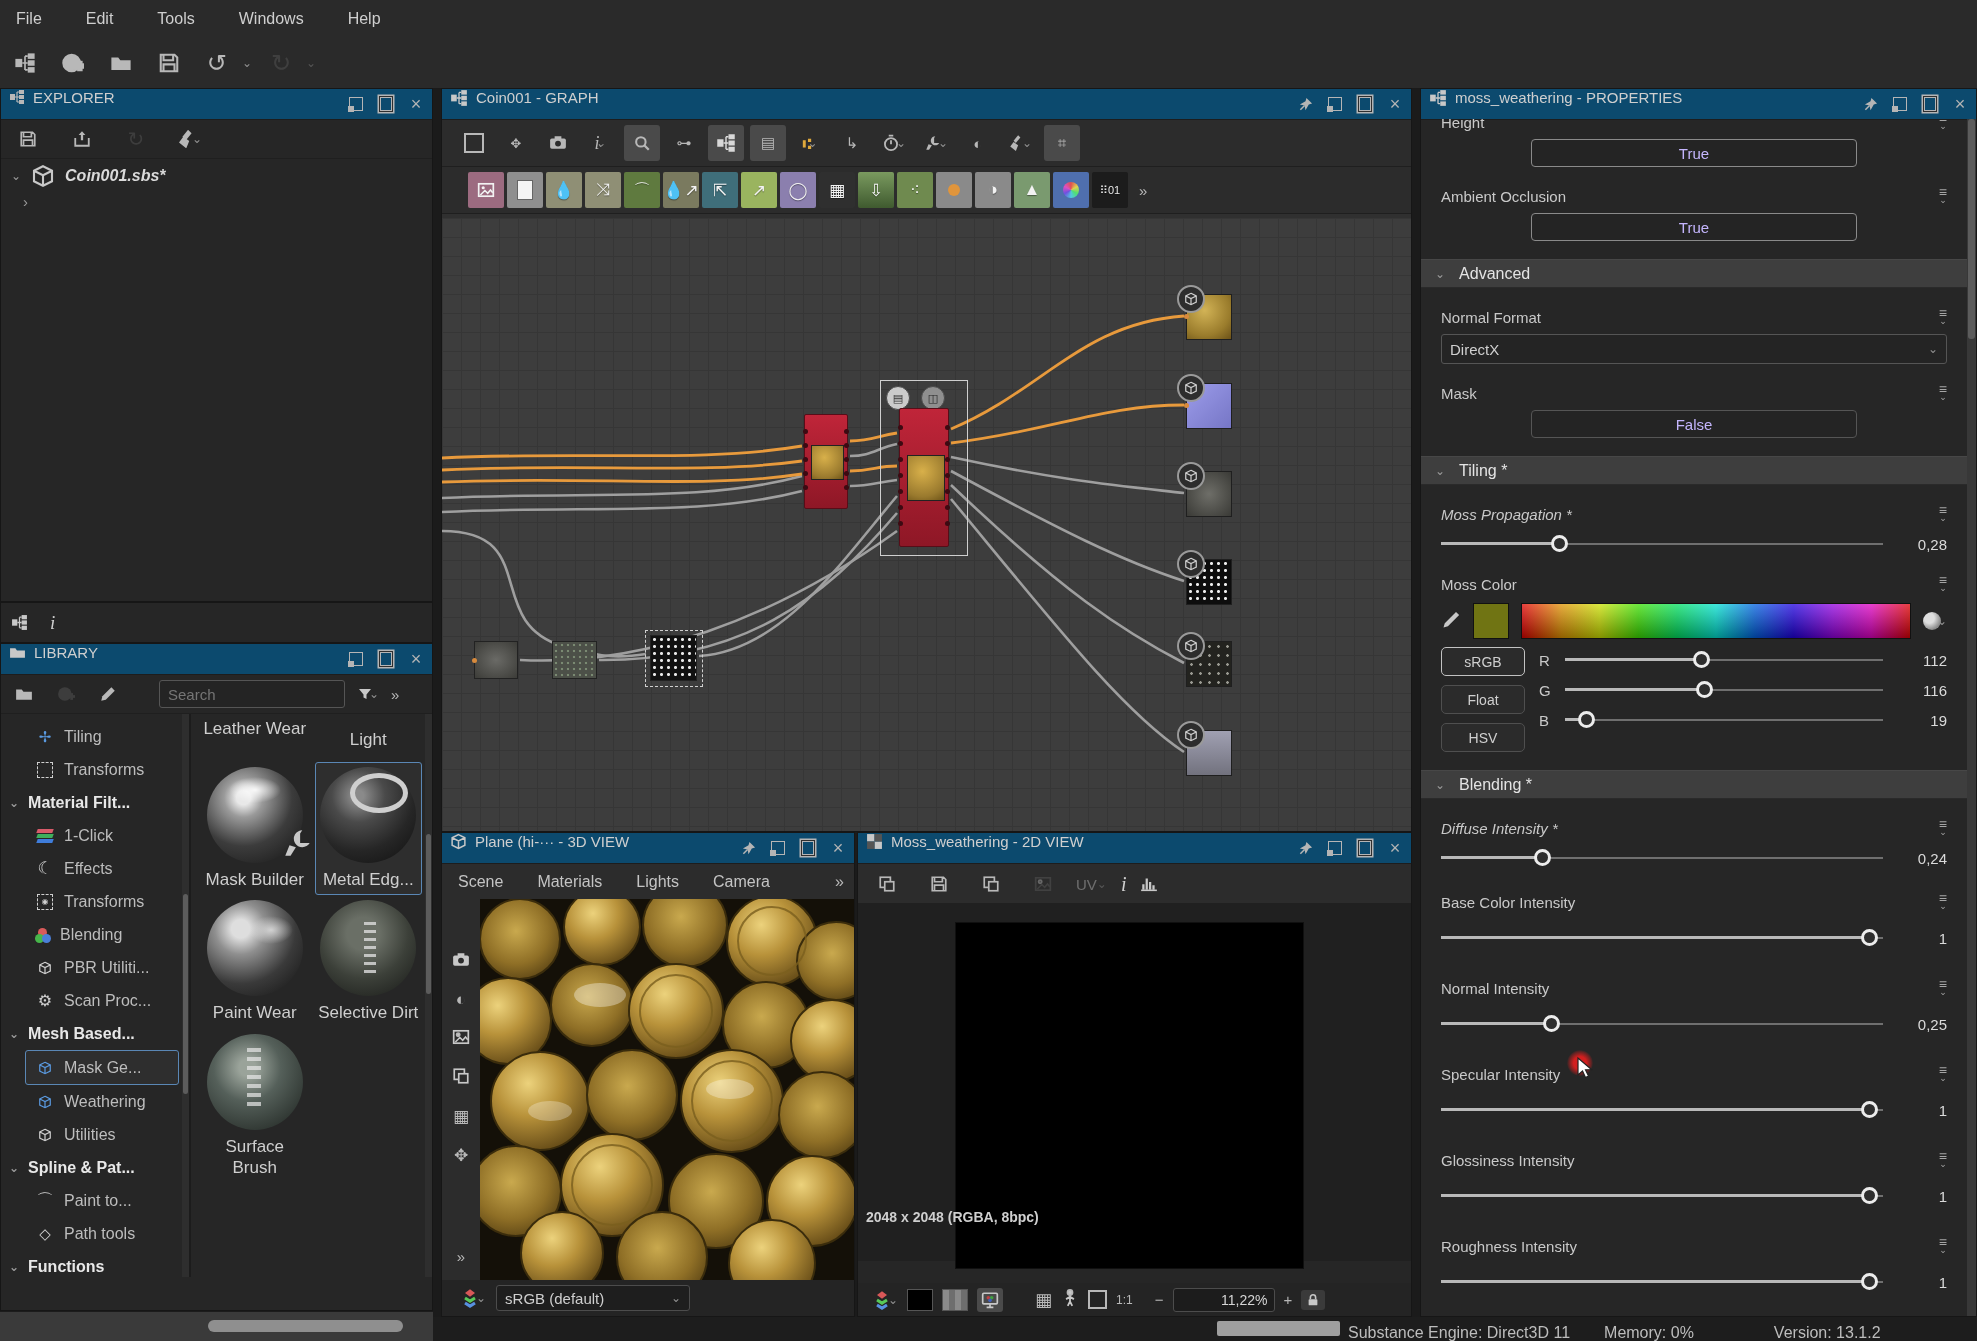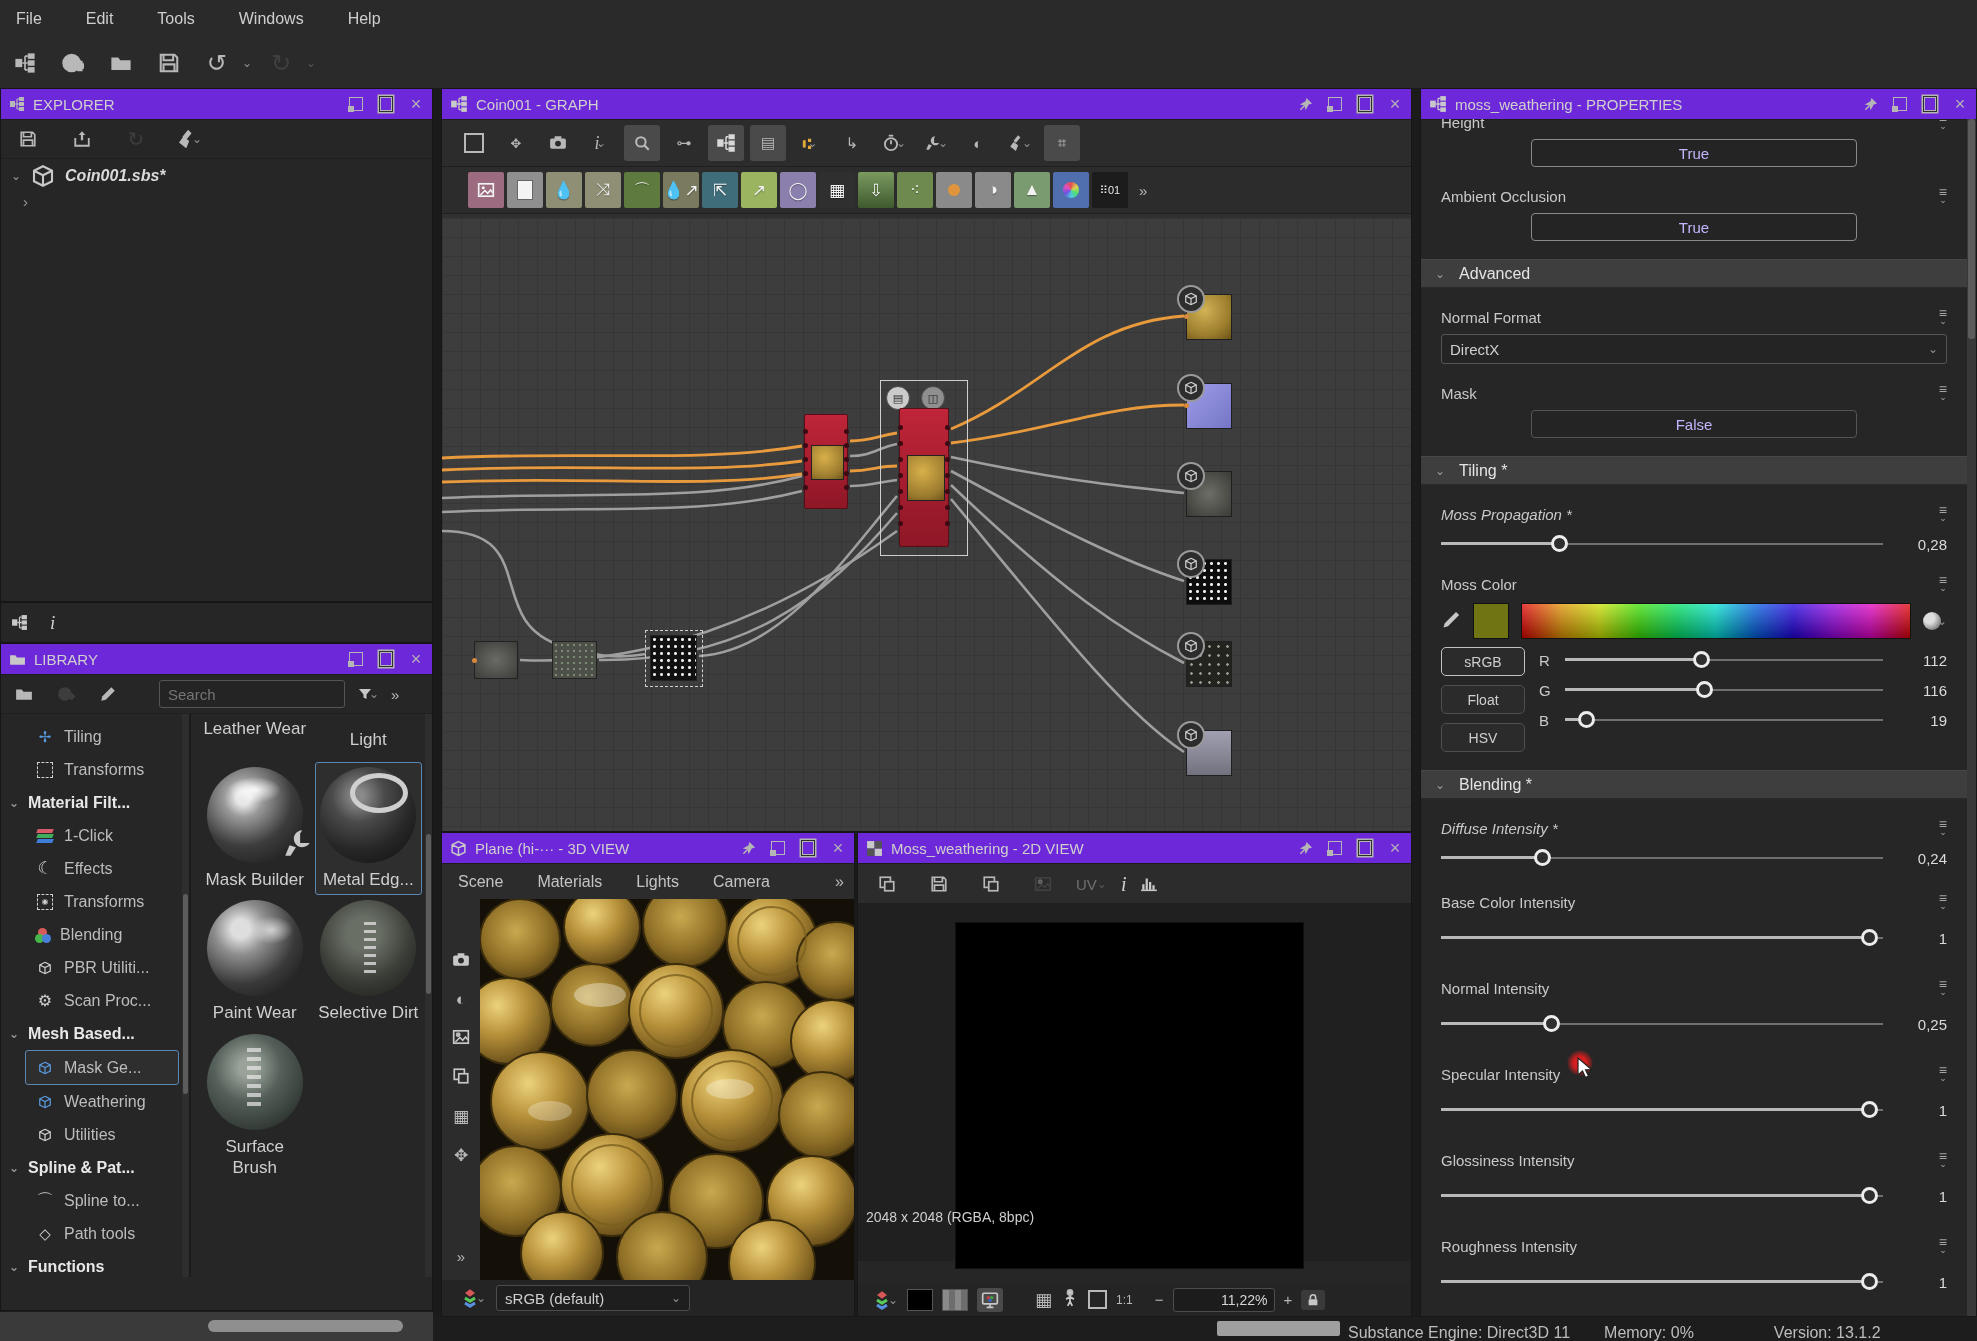--- a/index.html
+++ b/index.html
@@ -7,21 +7,21 @@
        font-family:"Liberation Sans","DejaVu Sans",sans-serif;color:#c8c8c8;font-size:15px;
        -webkit-font-smoothing:antialiased;}
   .abs{position:absolute;}
   
   #menubar{left:0;top:0;width:1977px;height:38px;background:#2a2a2a;display:flex;align-items:center;gap:44px;padding-left:16px;font-size:16px;color:#cfcfcf;}
   #maintoolbar{left:0;top:38px;width:1977px;height:50px;background:#2a2a2a;display:flex;align-items:center;gap:10px;padding-left:6px;border-bottom:1px solid #1a1a1a;}
   .tbtn{width:38px;height:38px;display:flex;align-items:center;justify-content:center;color:#b8b8b8;border-radius:3px;}
   .tbtn.dim{color:#5e5e5e;}
   .chev{font-size:12px;color:#8f8f8f;margin-left:-4px;}
   .panel{background:#262626;border:1px solid #161616;box-sizing:border-box;}
-  .phead{height:30px;background:#6d28d9;display:flex;align-items:center;padding:0 8px;border-bottom:1px solid #1d1d1d;}
+  .phead{height:30px;background:#0c4a6e;display:flex;padding:0 8px;border-bottom:1px solid #1d1d1d;}
   .ptitle{color:#cfcfcf;font-size:15px;margin-left:8px;white-space:nowrap;overflow:hidden;flex:1;}
   .winbtns{display:flex;align-items:center;gap:14px;margin-left:auto;color:#b5b5b5;}
   .wbtn{width:16px;height:16px;display:flex;align-items:center;justify-content:center;}
   .float-ic{width:12px;height:12px;border:1.5px solid #b5b5b5;position:relative;}
   .float-ic::after{content:"";position:absolute;left:-2px;bottom:-2px;width:6px;height:6px;background:#b5b5b5;}
   .max-ic{width:12px;height:12px;border:1.5px solid #b5b5b5;outline:1.5px solid #2f2f2f;box-shadow:0 0 0 2.5px #b5b5b5;margin:2px;}
   .x-ic{font-size:18px;color:#b5b5b5;line-height:12px;}
   .i18{width:18px;height:18px;fill:none;stroke:#b8b8b8;stroke-width:1.6;}
   .i14{width:14px;height:14px;fill:none;stroke:#b8b8b8;stroke-width:1.6;}
   
@@ -78,21 +78,21 @@
   #view3d{left:441px;top:832px;width:414px;height:485px;}
   #v3menus{height:36px;display:flex;align-items:center;gap:34px;padding-left:16px;background:#2c2c2c;border-bottom:1px solid #1f1f1f;font-size:16px;color:#c4c4c4;}
   #v3side{position:absolute;left:0;top:66px;width:38px;bottom:36px;background:#2c2c2c;display:flex;flex-direction:column;align-items:center;gap:18px;padding-top:52px;}
   #v3port{position:absolute;left:38px;top:66px;right:0;bottom:36px;background:#0d0b06;overflow:hidden;}
   #v3bottom{position:absolute;left:0;bottom:0;width:100%;height:36px;background:#242424;display:flex;align-items:center;gap:10px;padding-left:18px;box-sizing:border-box;}
   .ddsm{display:flex;align-items:center;justify-content:space-between;background:#1e1e1e;border:1px solid #4c4c4c;border-radius:3px;height:24px;width:176px;padding:0 8px;font-size:15px;color:#cfcfcf;}
   #view2d{left:857px;top:832px;width:555px;height:485px;}
   #v2tool{height:40px;display:flex;align-items:center;gap:14px;padding-left:10px;background:#2c2c2c;border-bottom:1px solid #1f1f1f;}
   #v2port{position:absolute;left:0;top:70px;right:0;bottom:55px;background:#202020;}
   #v2img{position:absolute;left:97px;top:19px;width:347px;height:345px;background:#000;border:1px solid #101010;}
-  #v2info{position:absolute;left:8px;bottom:36px;font-size:14px;color:#cfcfcf;}
+  #v2info{position:absolute;left:8px;bottom:36px;font-size:14px;color:#cfcfcf;font-weight:bold;}
   #v2bottom{position:absolute;left:0;bottom:0;width:100%;height:33px;background:#242424;display:flex;align-items:center;gap:9px;padding-left:14px;box-sizing:border-box;}
   .swatch{width:24px;height:20px;border:1px solid #555;}
   .zoomfield{width:88px;height:22px;background:#1c1c1c;border:1px solid #4c4c4c;border-radius:3px;color:#d5d5d5;text-align:right;font-size:14px;padding:0 6px;font-family:"Liberation Sans",sans-serif;}
   
   #props{left:1420px;top:88px;width:557px;height:1229px;overflow:hidden;}
   #pbody{position:absolute;left:0;top:30px;right:9px;bottom:0;overflow:hidden;padding:0 20px;}
   #pscroll{position:absolute;right:0;top:30px;width:9px;bottom:0;background:#383838;}
   .plabelrow{display:flex;align-items:center;justify-content:space-between;margin-top:20px;}
   .plabel{color:#c9c9c9;font-size:15px;}
   .plabel.it{font-style:italic;}
@@ -442,21 +442,21 @@
               </svg>
             </span>
             <span>Utilities</span>
           </div>
         <div class="catrow hdr">
             <span style="font-size:12px;color:#9a9a9a">⌄</span>
             <span>Spline &amp; Pat...</span>
           </div>
         <div class="catrow">
             <span class="cicon" style="font-size:17px">⌒</span>
-            <span>Spline to...</span>
+            <span>Paint to...</span>
           </div>
         <div class="catrow">
             <span class="cicon" style="font-size:15px">◇</span>
             <span>Path tools</span>
           </div>
         <div class="catrow hdr">
             <span style="font-size:12px;color:#9a9a9a">⌄</span>
             <span>Functions</span>
           </div>
         <div class="vscroll">

